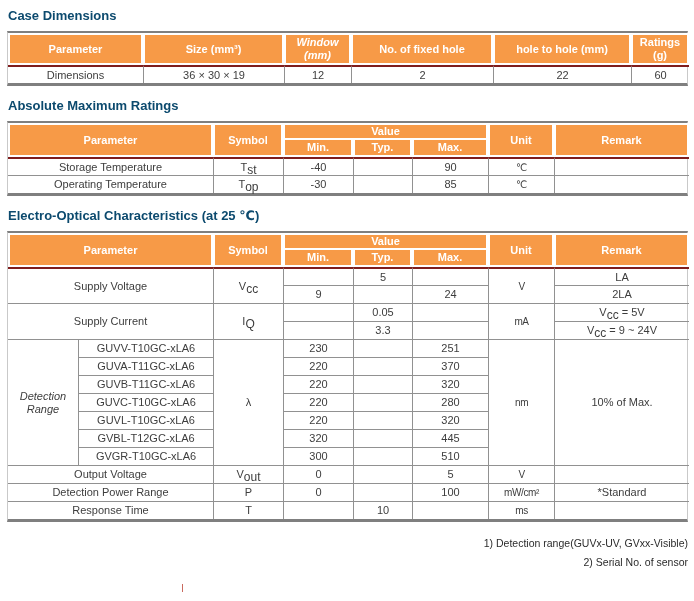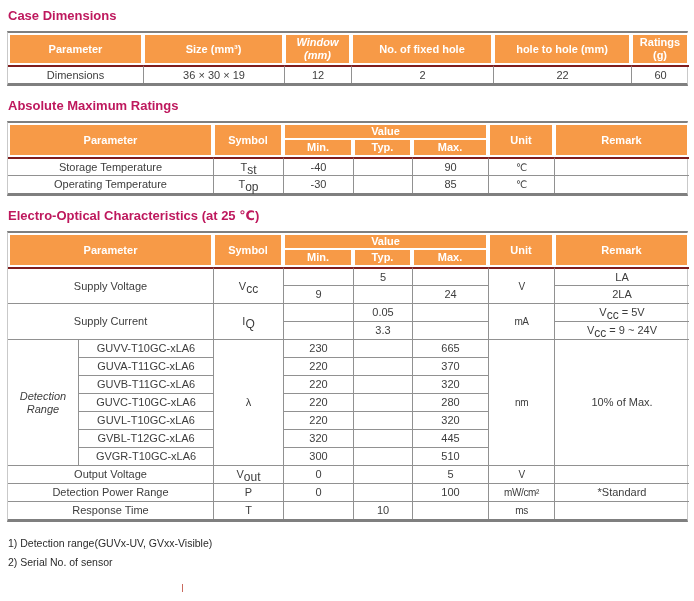--- a/index.html
+++ b/index.html
@@ -6,21 +6,21 @@
   html,body { width:694px; height:601px; }
   body {
     background:#ffffff;
     font-family:"Liberation Sans","DejaVu Sans",sans-serif;
     color:#3d3d3d;
     position:relative;
     overflow:hidden;
   }
   .page { padding:8px 6px 0 7px; }
   h2.title {
-    font-size:13px; font-weight:bold; color:#be185d;
+    font-size:13px; font-weight:bold; color:#0c4a6e;
     margin:0 0 8px 1px; letter-spacing:0;
   }
   .sect { margin-bottom:12px; }
   .tbl-wrap {
     border-top:2px solid #7f7f7f;
     border-bottom:3px solid #7f7f7f;
     border-left:1px solid #c9c9c9;
     border-right:1px solid #c9c9c9;
     background:#ffffff;
   }
@@ -38,21 +38,21 @@
     font-size:11px; text-align:center; vertical-align:middle;
     border-left:1px solid #919191; border-top:1px solid #919191;
     height:18px; padding:0 2px; line-height:1.1; color:#3d3d3d;
   }
   td.noL { border-left:none; }
   tr.jrow > td { border-top:2px solid #7f1d1d; }
   td.sym span { font-size:11px; }
   sub { font-size:12px; line-height:0; }
   td.unit { font-size:10px; letter-spacing:-0.4px; }
   .two-line { white-space:pre-line;font-style:italic; }
-  .footnotes { margin:8px 0 16px 1px; }
+  .footnotes { margin:8px 0 16px 1px;text-align:right; }
   .footnotes div { font-size:10.5px; color:#2b2b2b; line-height:19px; }
   .text-cursor {
     position:absolute; left:182px; top:584px;
     width:1px; height:8px; background:#c96a5f;
   }
 </style>
 </head>
 <body>
 
 <div class="page">
@@ -207,21 +207,21 @@
             <td class="sym"><span>V</span><sub>cc</sub><span> = 9 ~ 24V</span></td>
           </tr>
 
           <tr>
             <td class="noL two-line" rowspan="7">Detection
 Range</td>
             <td>GUVV-T10GC-xLA6</td>
             <td class="sym" rowspan="7">λ</td>
             <td>230</td>
             <td></td>
-            <td>665</td>
+            <td>251</td>
             <td class="unit" rowspan="7">nm</td>
             <td rowspan="7">10% of Max.</td>
           </tr>
           <tr>
             <td>GUVA-T11GC-xLA6</td>
             <td>220</td>
             <td></td>
             <td>370</td>
           </tr>
           <tr>

